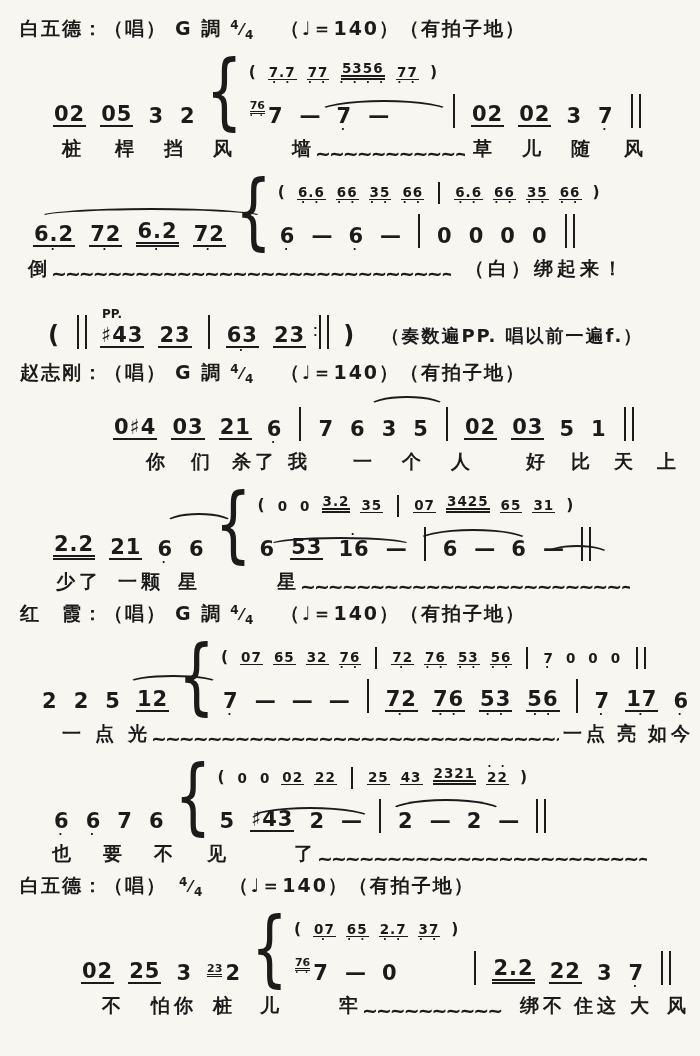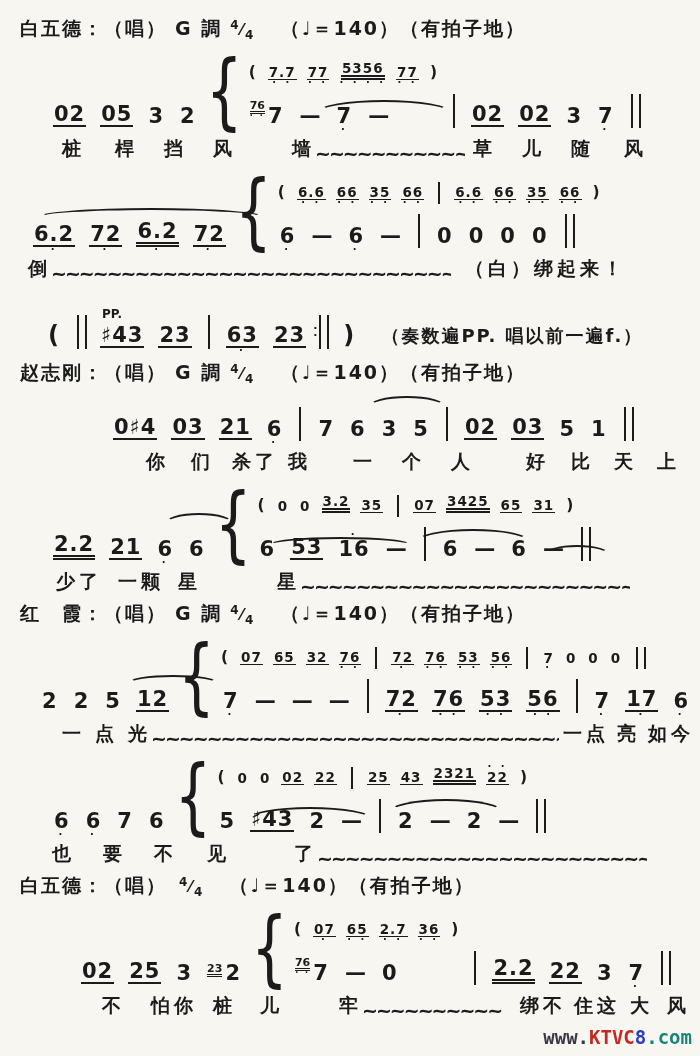--- a/index.html
+++ b/index.html
@@ -1141,21 +1141,21 @@
                   <div class="dots">· ·</div>
                 </span>
                 <span class="tok u1">
                   <span class="mainwrap">
                     <span class="main">2.7</span>
                   </span>
                   <div class="dots">· ·</div>
                 </span>
                 <span class="tok u1">
                   <span class="mainwrap">
-                    <span class="main">36</span>
+                    <span class="main">37</span>
                   </span>
                   <div class="dots">· ·</div>
                 </span>
                 <span class="tok paren">
                   <span class="mainwrap">
                     <span class="main">)</span>
                   </span>
                   <div class="dots" style="visibility: hidden;">&nbsp;</div>
                 </span>
               </div>
@@ -1224,15 +1224,14 @@
           <span class="lyr" style="margin-left: 56px;">牢</span>
           <span class="wavy" style="width: 140px;">~~~~~~~~~~~~~~~~</span>
           <span class="lyr" style="margin-left: 18px;">绑不</span>
           <span class="lyr" style="margin-left: 8px;">住这</span>
           <span class="lyr" style="margin-left: 10px;">大</span>
           <span class="lyr" style="margin-left: 14px;">风</span>
         </div>
       </div>
     </div>
   <div class="footer">
-    <div class="wm" id="wm"><span style="color: rgb(58, 58, 70);">www.</span><span style="color: rgb(196, 42, 34);">KTVC</span><span style="color: rgb(43, 61, 192);">8</span><span style="color: rgb(22, 133, 122);">.com</span></div>
   </div>
 </div>
 
 </body></html>

